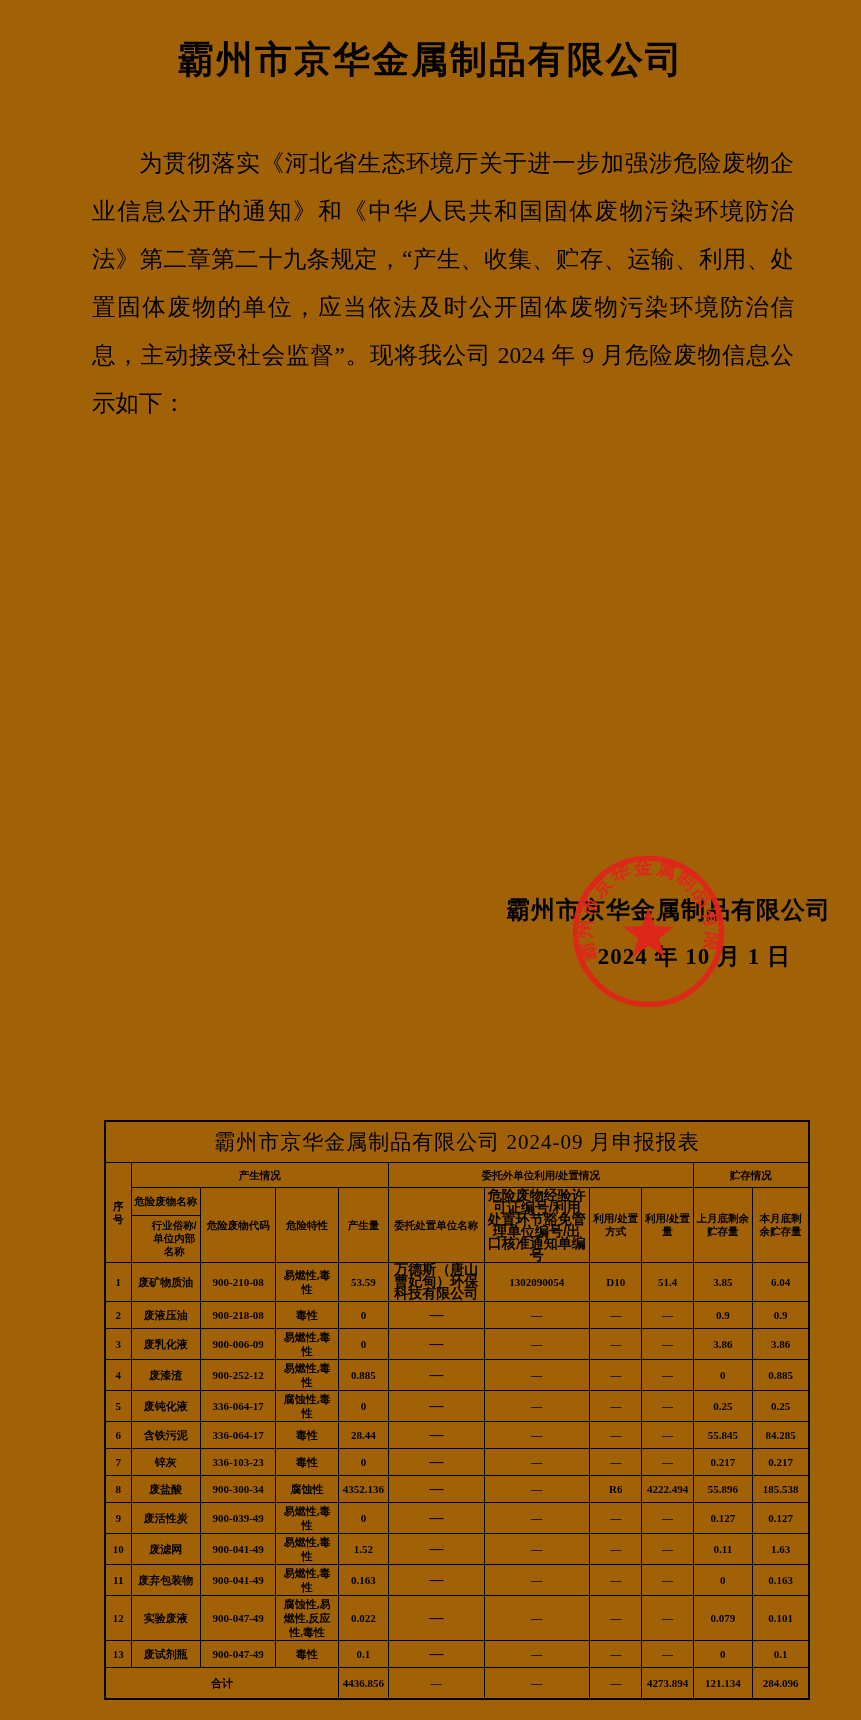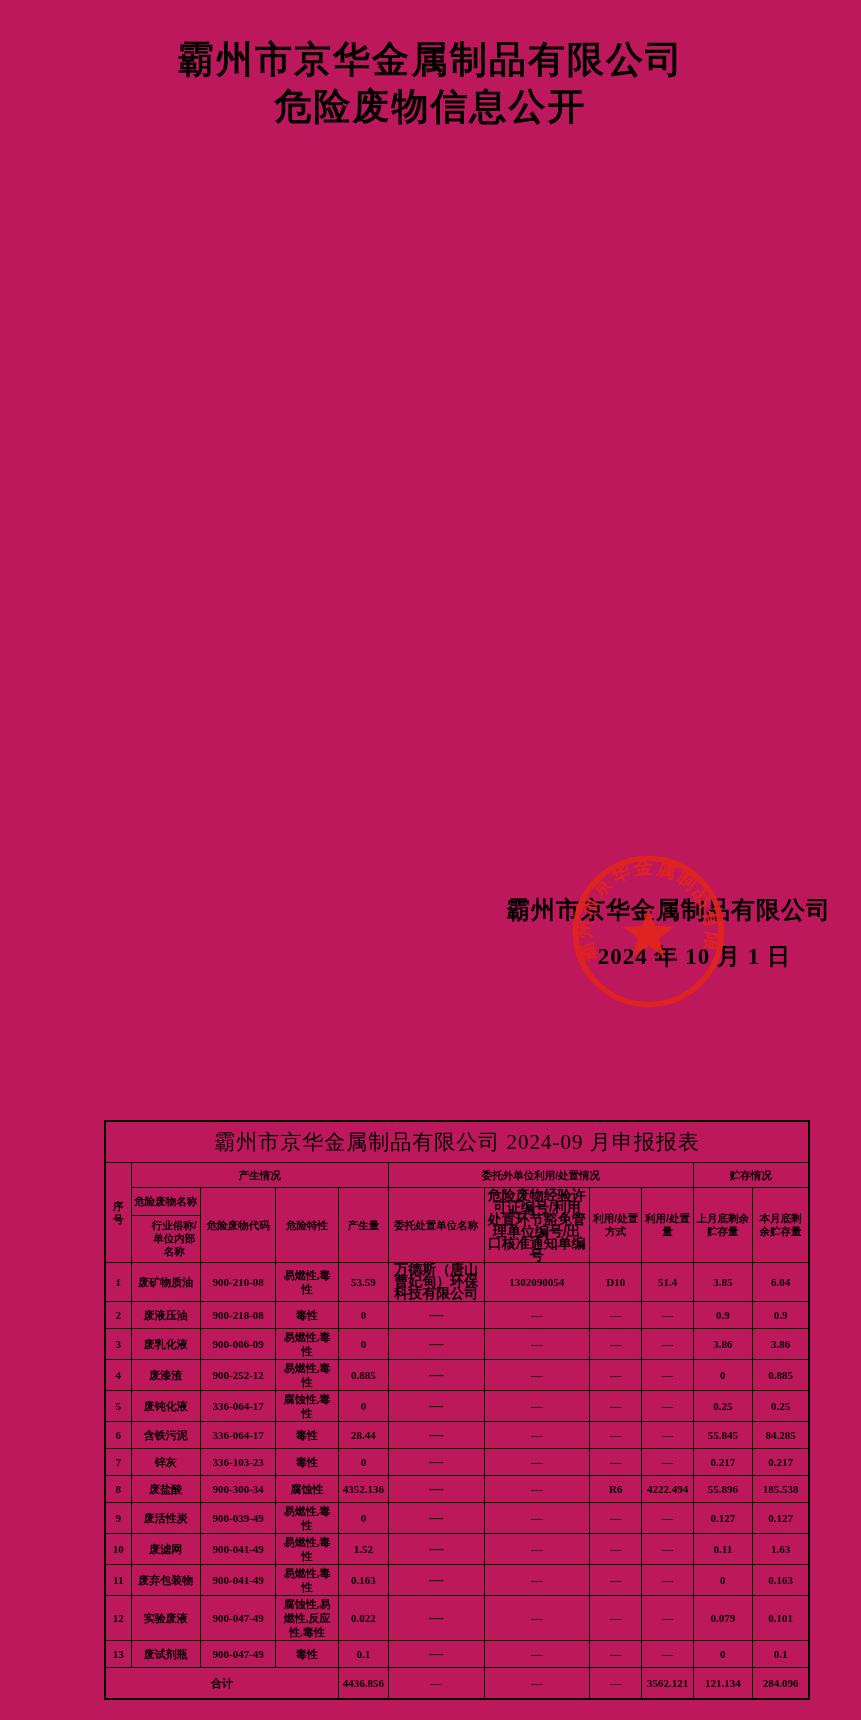--- a/index.html
+++ b/index.html
@@ -1,19 +1,19 @@
 <!DOCTYPE html>
 <html><head>
 <meta charset="utf-8">
 <style>
   html,body{margin:0;padding:0;background:#ffffff;}
   .page{
     position:relative;
     width:861px;height:1720px;
-    background:#be185d;
+    background:#a16207;
     font-family:"Liberation Serif","DejaVu Serif",serif;
     color:#000;
     overflow:hidden;
   }
   
   .doc-title{
     position:absolute;top:36px;left:0;width:100%;
     text-align:center;font-weight:bold;
     font-size:37px;line-height:47px;letter-spacing:2px;
     font-family:"Liberation Sans","DejaVu Sans",sans-serif;
@@ -72,24 +72,24 @@
   .report tr.data td{height:24px;}
   .report tr.total td{height:28px;}
 </style>
 </head>
 <body>
 
 <div class="page">
 
   <div class="doc-title">
     <div>霸州市京华金属制品有限公司</div>
-    <div>危险废物信息公开</div>
   </div>
 
   <div class="doc-body">
+    <p>为贯彻落实《河北省生态环境厅关于进一步加强涉危险废物企业信息公开的通知》和《中华人民共和国固体废物污染环境防治法》第二章第二十九条规定，“产生、收集、贮存、运输、利用、处置固体废物的单位，应当依法及时公开固体废物污染环境防治信息，主动接受社会监督”。现将我公司 2024 年 9 月危险废物信息公示如下：</p>
   </div>
 
   <div class="sig-company">霸州市京华金属制品有限公司</div>
   <div class="sig-date">2024 年 10 月 1 日</div>
 
   <svg class="stamp" viewBox="0 0 157 157">
     <circle cx="78.5" cy="78.5" r="73" fill="none" stroke="#e2241b" stroke-width="5.5"></circle>
     <polygon fill="#e2241b" points="78.5,55 85,73.1 104.2,73.7 89,85.4 94.4,103.8 78.5,93 62.6,103.8 68,85.4 52.8,73.7 72,73.1"></polygon>
     <path id="stamp-arc" d="M 28.3,107.5 A 58,58 0 1 1 128.7,107.5" fill="none" stroke="none"></path>
     <text fill="#e2241b" font-size="19" letter-spacing="2">
@@ -305,20 +305,20 @@
           <td>—</td>
           <td>0</td>
           <td>0.1</td>
         </tr>
         <tr class="total">
         <td colspan="4">合计</td>
         <td>4436.856</td>
         <td>—</td>
         <td>—</td>
         <td>—</td>
-        <td>3562.121</td>
+        <td>4273.894</td>
         <td>121.134</td>
         <td>284.096</td>
       </tr>
     </tbody>
   </table>
 
 </div>
 
 </body></html>

